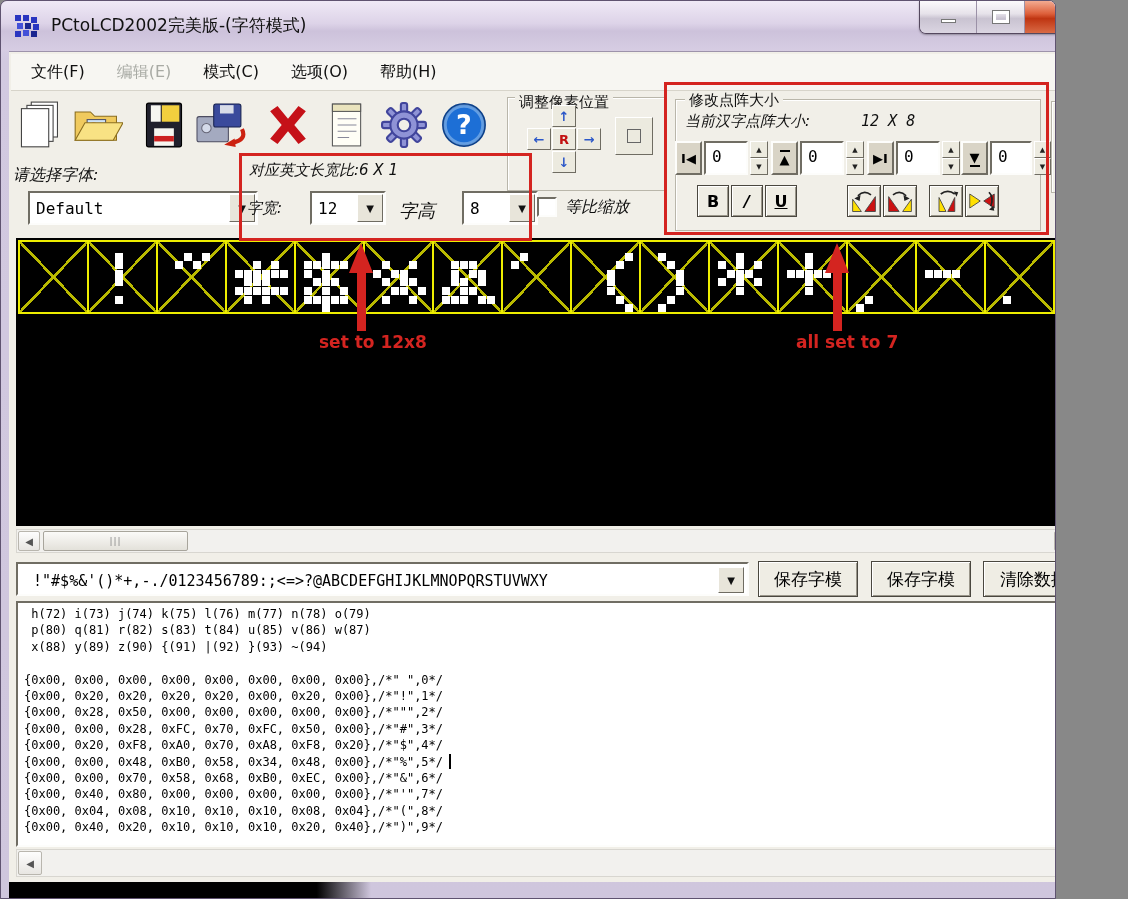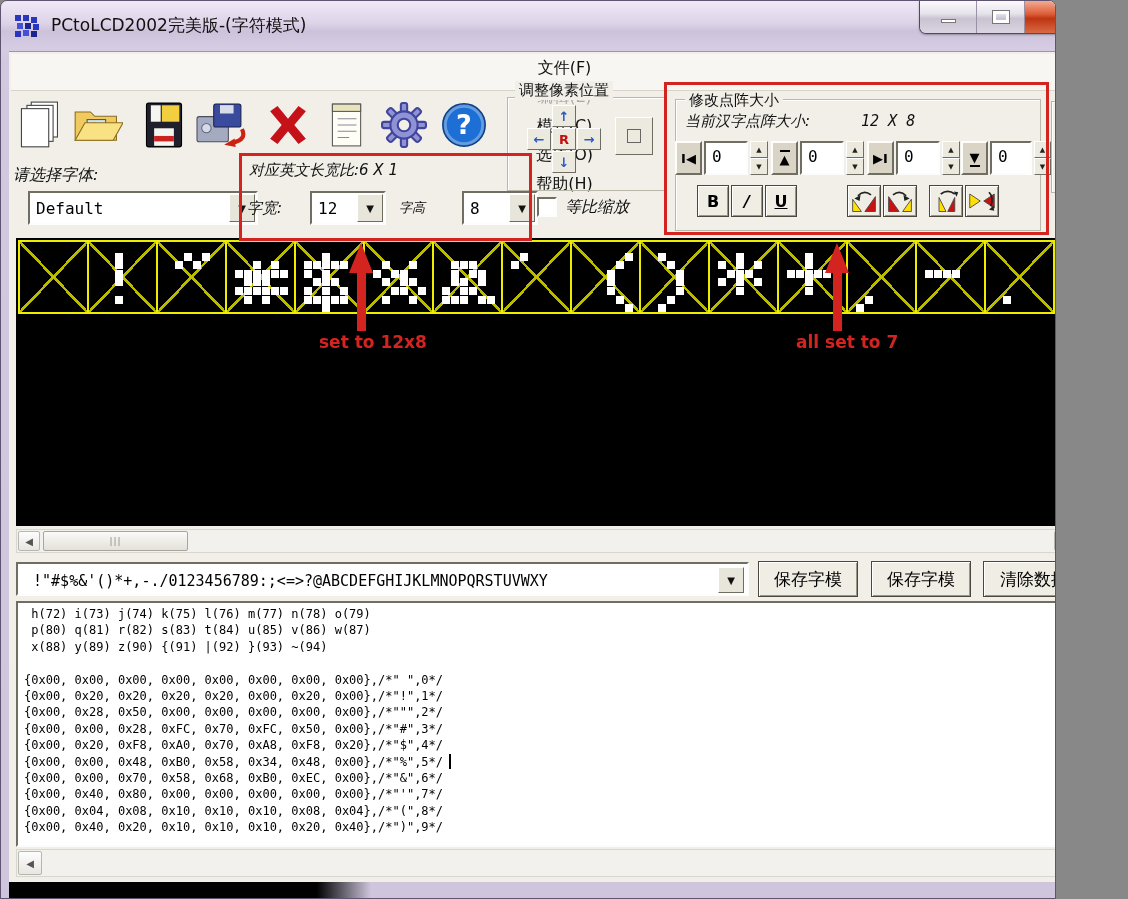--- a/index.html
+++ b/index.html
@@ -13,21 +13,21 @@
   .cap-group{position:absolute;left:918px;top:0;height:33px;display:flex;border:1px solid #55485f;border-top:none;border-radius:0 0 7px 7px;overflow:hidden;box-shadow:0 1px 2px rgba(0,0,0,.3);}
   .cap-btn{height:100%;display:flex;align-items:center;justify-content:center;border-right:1px solid #9b91a7;}
   .cap-gray{background:linear-gradient(180deg,#fbfafc 0%,#e6e2ea 40%,#c9c3d1 55%,#dbd5e2 100%);}
   .cap-min{width:57px;}.cap-max{width:48px;}
   .cap-close{width:90px;border-right:none;background:linear-gradient(180deg,#f3ab91 0%,#dd5f3a 40%,#bf3512 55%,#d96a45 100%);}
   .glyph-min{width:15px;height:4px;background:#fff;border:1px solid #777;margin-top:8px;}
   .glyph-max{width:16px;height:12px;border:3px solid #fff;outline:1px solid #777;background:transparent;}
   .glyph-close{color:#fff;font-size:20px;font-weight:bold;text-shadow:0 1px 2px #5d1403;}
   
   .client{position:absolute;left:8px;top:50px;width:1111px;height:831px;background:#f1efe8;border-top:1px solid #9d93ab;}
-  .menubar{position:absolute;left:10px;top:53px;width:1107px;height:37px;background:#f7f6f2;border-bottom:1px solid #d7d4ca;display:flex;align-items:center;padding-left:8px;flex-direction:column;}
+  .menubar{position:absolute;left:10px;top:53px;width:1107px;height:37px;background:#f7f6f2;border-bottom:1px solid #d7d4ca;display:flex;align-items:center;padding-left:8px;}
   .menu-item{font-size:16px;color:#101010;padding:4px 12px;margin-right:8px;cursor:default;}
   .menu-item.disabled{color:#a8aaa4;}
   
   .tool-btn{position:absolute;top:95px;width:54px;height:58px;display:flex;align-items:center;justify-content:center;}
   .btn{background:#efede4;border:1px solid #4a473f;box-shadow:inset 1px 1px 0 #fff,inset -1px -1px 0 #9a968a;display:flex;align-items:center;justify-content:center;cursor:default;}
   .label{position:absolute;font-size:16px;color:#101010;white-space:nowrap;font-style:italic;}
   .combo{position:absolute;background:#fff;border:2px solid;border-color:#706d63 #fdfdfb #fdfdfb #706d63;display:flex;align-items:center;margin-left:17px;}
   .combo .val{flex:1;padding-left:6px;font-family:"DejaVu Sans Mono",monospace;font-size:16px;color:#000;}
   .combo-arrow{width:26px;align-self:stretch;margin:1px;background:#e8e5da;border:1px solid;border-color:#fff #6f6c62 #6f6c62 #fff;display:flex;align-items:center;justify-content:center;font-size:10px;color:#111;}
   .groupbox{position:absolute;border:1px solid #b9b6aa;box-shadow:inset 1px 1px 0 #fff;}
@@ -171,28 +171,28 @@
     <span class="val">Default</span>
     <span class="combo-arrow">▼</span>
   </div>
 
   <div class="label" style="left:248px;top:160px;font-size:15px">对应英文长宽比:6 X 1</div>
   <div class="label" style="left:246px;top:198px;font-size:15px">字宽:</div>
   <div class="combo" style="left:292px;top:190px;width:76px;height:34px">
     <span class="val">12</span>
     <span class="combo-arrow">▼</span>
   </div>
-  <div class="label" style="left:398px;top:198px;font-size:13px">字高</div>
+  <div class="label" style="left:398px;top:198px;font-size:18px">字高</div>
   <div class="combo" style="left:444px;top:190px;width:76px;height:34px">
     <span class="val">8</span>
     <span class="combo-arrow">▼</span>
   </div>
 
   <div class="groupbox" style="left:506px;top:96px;width:160px;height:94px"></div>
-  <div class="legend" style="left:514px;top:80px">调整像素位置</div>
+  <div class="legend" style="left:514px;top:92px">调整像素位置</div>
   <div class="arrow-sm" style="left:551px;top:104px">
       <span>↑</span>
     </div>
   <div class="arrow-sm" style="left:526px;top:127px">
       <span>←</span>
     </div>
   <div class="arrow-sm" style="left:551px;top:127px;color:#c21010">
       <span>R</span>
     </div>
   <div class="arrow-sm" style="left:576px;top:127px">

